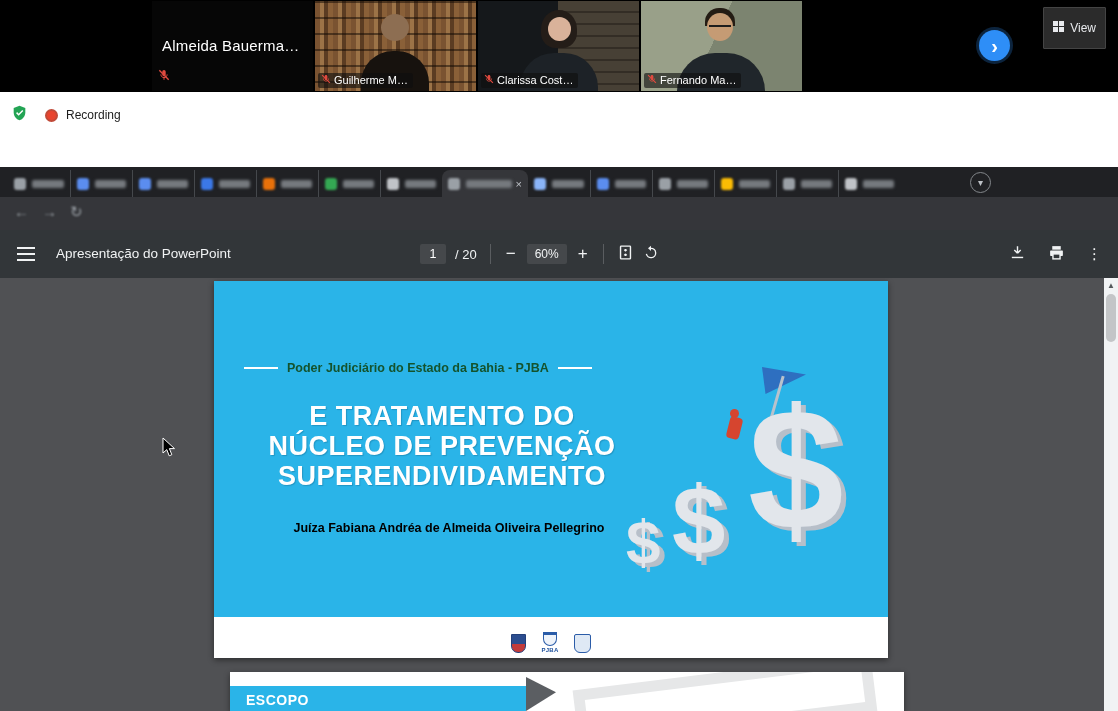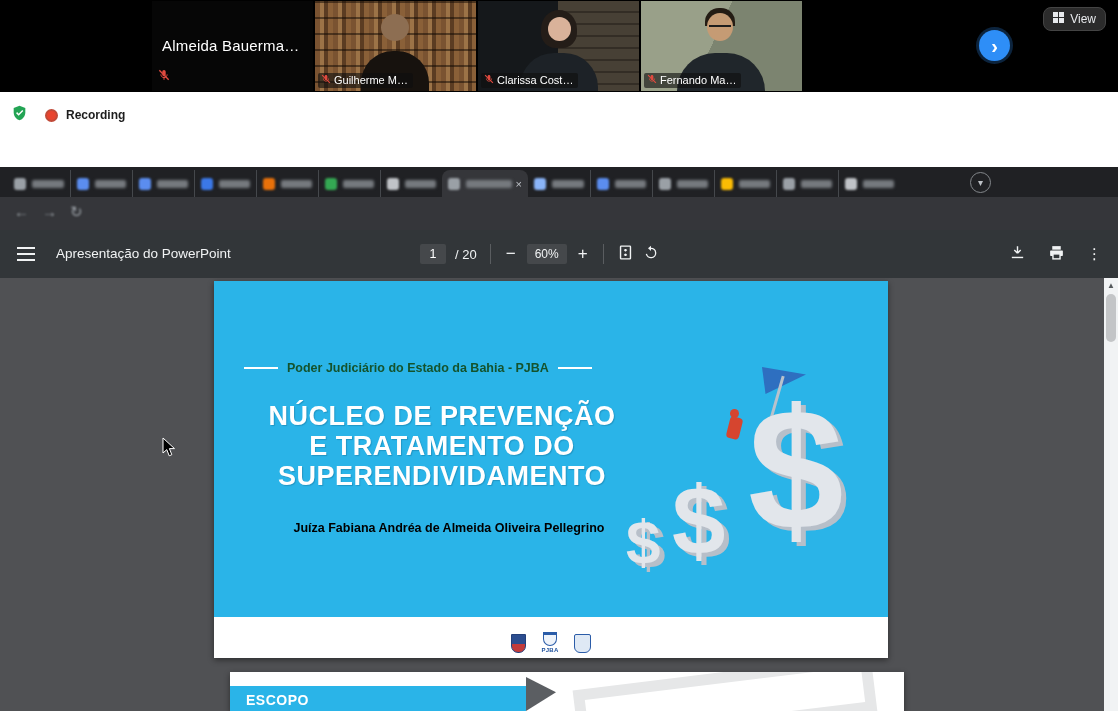--- a/index.html
+++ b/index.html
@@ -42,29 +42,29 @@
   .p5{background:linear-gradient(115deg,#99a089 0 45%,#7c8470 45% 100%);}
   .p5 .hair{position:absolute;left:64px;top:7px;width:30px;height:18px;border-radius:14px 14px 0 0;background:#241c14;}
   .p5 .head{left:66px;top:12px;width:26px;height:28px;background:#c59b74;}
   .p5 .glasses{position:absolute;left:68px;top:24px;width:22px;height:4px;border-top:2px solid #1d1d1d;}
   .p5 .torso{left:36px;bottom:-8px;width:88px;height:46px;border-radius:38px 38px 0 0;background:#20262b;}
   .chip{position:absolute;left:3px;bottom:3px;display:flex;align-items:center;gap:3px;
     background:rgba(15,15,15,.62);color:#fff;font-size:11px;padding:1px 5px 2px 3px;border-radius:2px;white-space:nowrap;}
   .chip.nomic{padding-left:5px;}
   
   .view-btn{position:absolute;top:7px;right:12px;height:22px;display:flex;align-items:center;gap:6px;
-    background:#2b2b2b;border:1px solid #444;border-radius:8px;color:#e8eaed;font-size:12px;padding:0 9px;}
+    background:#2b2b2b;border:1px solid #444;border-radius:1px;color:#e8eaed;font-size:12px;padding:9px 9px;}
   
   .next-btn{position:absolute;left:979px;top:30px;width:31px;height:31px;border-radius:50%;
     background:#2e8ef7;box-shadow:0 0 0 3px rgba(46,142,247,.25);display:flex;align-items:center;justify-content:center;
     color:#fff;font-size:20px;font-weight:bold;line-height:1;}
   
   .status-row{position:absolute;left:12px;top:105px;display:flex;align-items:center;}
   .rec-dot{width:9px;height:9px;border-radius:50%;border:2px solid #c14a38;margin-left:18px;}
-  .rec-label{margin-left:8px;font-size:12px;color:#1d1d1d;font-weight:bold;}
+  .rec-label{margin-left:8px;font-size:12px;color:#1d1d1d;}
   
   .tabstrip{position:absolute;left:0;top:167px;width:1118px;height:30px;background:#202124;}
   .tab-row{position:absolute;left:8px;top:3px;display:flex;height:27px;}
   .tab{width:62px;height:27px;display:flex;align-items:center;padding:0 6px;box-sizing:border-box;position:relative;}
   .tab + .tab{border-left:1px solid #45484c;}
   .tab.active{width:86px;background:#35363a;border-radius:8px 8px 0 0;border-left:none;}
   .tab.active + .tab{border-left:none;}
   .fav{width:12px;height:12px;border-radius:3px;flex:0 0 auto;filter:blur(1px);}
   .tab-blur{flex:1;height:8px;margin-left:6px;border-radius:2px;background:#75797e;filter:blur(1.6px);}
   .tab-x{color:#bdc1c6;font-size:11px;margin-left:4px;}
@@ -373,22 +373,22 @@
 <div class="content">
 
   <div class="slide1">
     <div class="slide-blue" style="background-color: rgb(42, 180, 232);">
       <div class="kicker">
         <span class="line"></span>
         <span>Poder Judiciário do Estado da Bahia - PJBA</span>
         <span class="line"></span>
       </div>
       <div class="slide-title">
+        <div>E TRATAMENTO DO</div>
         <div>NÚCLEO DE PREVENÇÃO</div>
-        <div>E TRATAMENTO DO</div>
         <div>SUPERENDIVIDAMENTO</div>
       </div>
       <div class="slide-author">Juíza Fabiana Andréa de Almeida Oliveira Pellegrino</div>
 
       <div class="flag"></div>
       <div class="pole"></div>
       <div class="climber-head"></div>
       <div class="climber-body"></div>
       <div class="dollar d-big">$</div>
       <div class="dollar d-mid">$</div>

